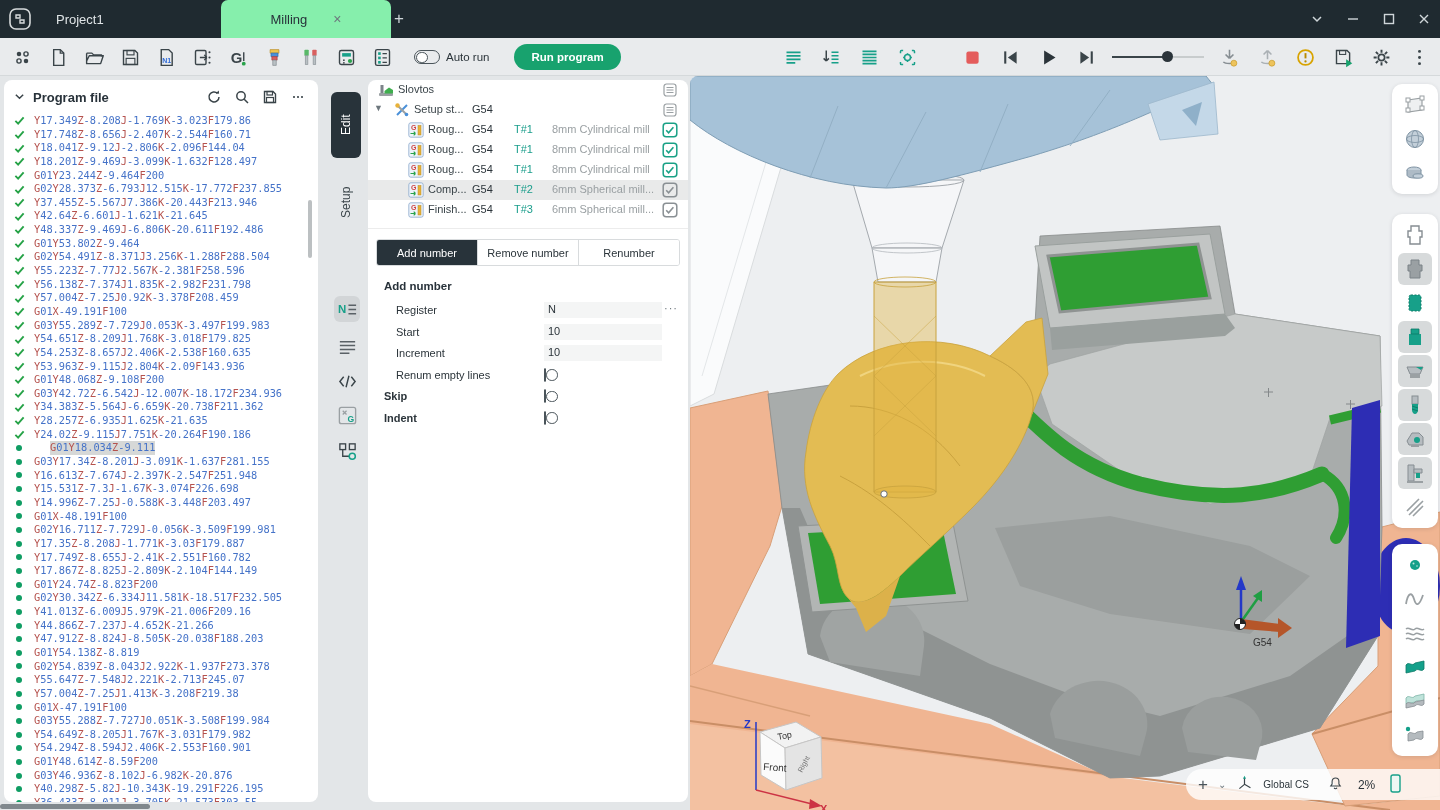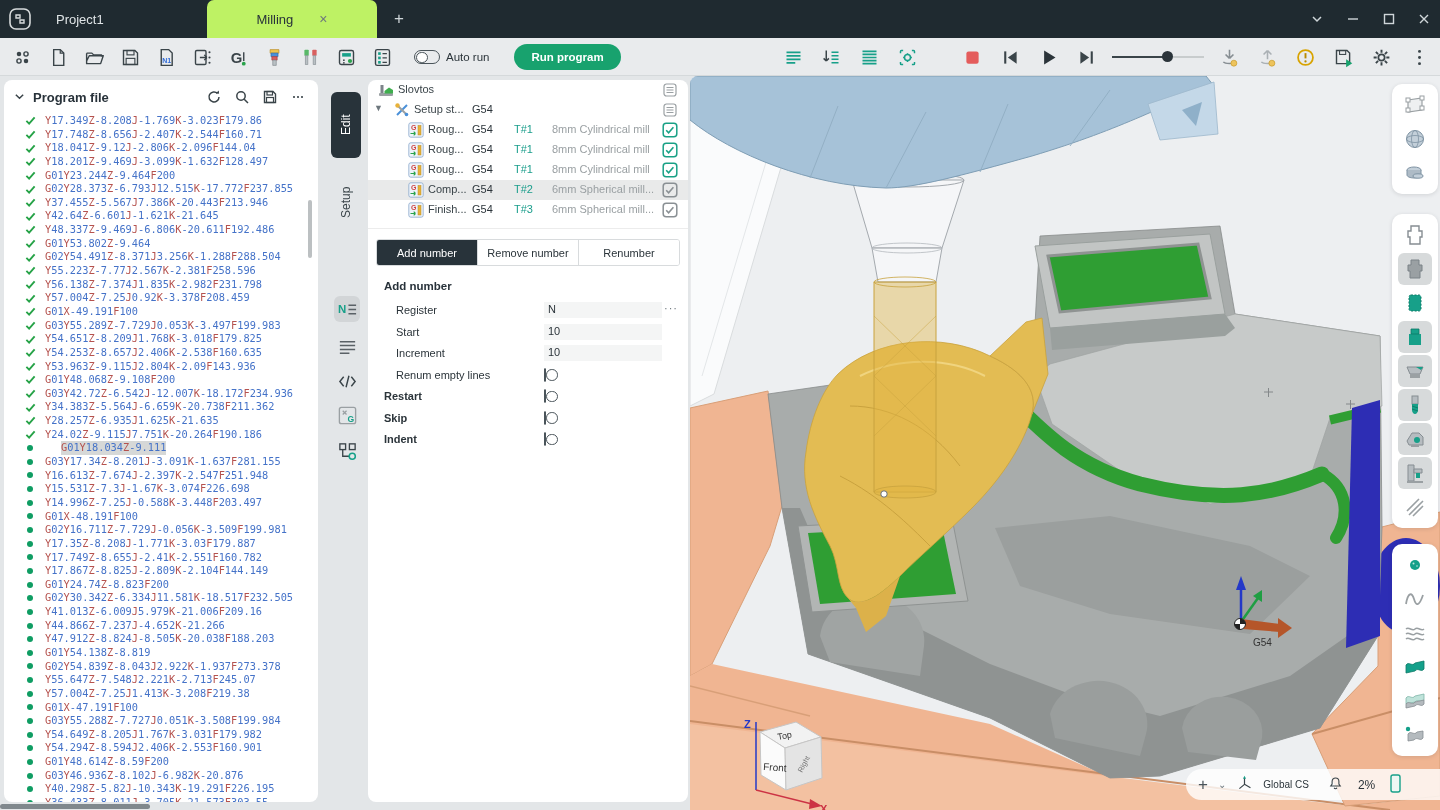--- a/index.html
+++ b/index.html
@@ -3,21 +3,21 @@
 <meta charset="utf-8">
 <style>
   * { margin:0; padding:0; box-sizing:border-box; }
   html,body { width:1440px; height:810px; overflow:hidden; font-family:"Liberation Sans", sans-serif; background:#e3e6e8; }
 
   
   #titlebar { position:absolute; left:0; top:0; width:1440px; height:38px; background:#1f2a30; }
   #logo { position:absolute; left:0; top:0; width:40px; height:38px; display:flex; align-items:center; justify-content:center; }
   .ttab { position:absolute; top:0; height:38px; display:flex; align-items:center; font-size:13px; color:#dfe4e6; }
   #tab-project { left:40px; width:165px; padding-left:16px; }
-  #tab-milling { left:207px; width:170px; background:#bef264; color:#28323a; border-radius:7px 7px 0 0; justify-content:center; gap:26px; }
+  #tab-milling { left:221px; width:170px; background:#86efac; color:#28323a; border-radius:7px 7px 0 0; justify-content:center; gap:26px; }
   #tab-close { color:#6d777d; font-size:14px; cursor:pointer; }
   #tab-new { position:absolute; left:384px; top:0; width:30px; height:38px; color:#cfd6d9; font-size:17px; display:flex; align-items:center; justify-content:center; }
   .winbtn { position:absolute; top:0; width:34px; height:38px; display:flex; align-items:center; justify-content:center; }
 
   
   #toolbar { position:absolute; left:0; top:38px; width:1440px; height:38px; background:#e9ebed; border-bottom:1px solid #d5d9db; }
   #tb-left { position:absolute; left:10px; top:0; height:38px; display:flex; align-items:center; gap:11px; }
   #tb-right { position:absolute; right:8px; top:0; height:38px; display:flex; align-items:center; gap:13px; }
   .tbi { width:25px; height:25px; display:flex; align-items:center; justify-content:center; }
   .tbi svg { width:21px; height:21px; }
@@ -33,21 +33,21 @@
 
   
   .card { position:absolute; background:#fff; border-radius:8px; }
 
   
   #pf { left:4px; top:80px; width:314px; height:722px; overflow:hidden; }
   #pf-head { height:34px; display:flex; align-items:center; padding:0 10px; gap:8px; }
   #pf-title { font-size:13px; font-weight:bold; color:#28323a; margin-right:auto; }
   .phi { width:20px; height:20px; display:flex; align-items:center; justify-content:center; }
   .phi svg { width:16px; height:16px; }
-  #gcode { position:absolute; left:0; top:34px; right:6px; bottom:0; overflow:hidden;padding-left:11px; }
+  #gcode { position:absolute; left:0; top:34px; right:6px; bottom:0; overflow:hidden; }
   .gl { height:13.65px; line-height:13.65px; white-space:nowrap; display:flex; align-items:center; padding-left:10px; font-family:"DejaVu Sans Mono", monospace; font-size:10.3px; }
   .gl .mk { width:20px; flex:0 0 20px; display:flex; align-items:center; }
   .gl.cur .tx { background:#d6d8d7;margin-left:16px; }
   .lt { color:#b5524e; } .nm { color:#4472c8; }
   .dotmk { width:6px; height:6px; border-radius:50%; background:#0f9d63; margin-left:2px; }
   #pf-vscroll { position:absolute; left:308px; top:200px; width:4px; height:58px; border-radius:2px; background:#bcc0c2; }
   #pf-hscroll { position:absolute; left:0px; top:804px; width:150px; height:5px; border-radius:3px; background:#80888d; }
 
   
   .vtab { position:absolute; left:331px; width:30px; display:flex; align-items:center; justify-content:center; writing-mode:vertical-rl; transform:rotate(180deg); font-size:12px; border-radius:6px; }
@@ -886,24 +886,20 @@
       <div class="frow">
         <span class="flb">Start</span>
         <span class="fval">10</span>
       </div>
       <div class="frow">
         <span class="flb">Increment</span>
         <span class="fval">10</span>
       </div>
       <div class="frow">
         <span class="flb">Renum empty lines</span>
-        <span class="ftg"><span class="toggle"></span></span>
-      </div>
-      <div class="frow">
-        <span class="flb bold">Restart</span>
         <span class="ftg"><span class="toggle"></span></span>
       </div>
       <div class="frow">
         <span class="flb bold">Skip</span>
         <span class="ftg"><span class="toggle"></span></span>
       </div>
       <div class="frow">
         <span class="flb bold">Indent</span>
         <span class="ftg"><span class="toggle"></span></span>
       </div>

